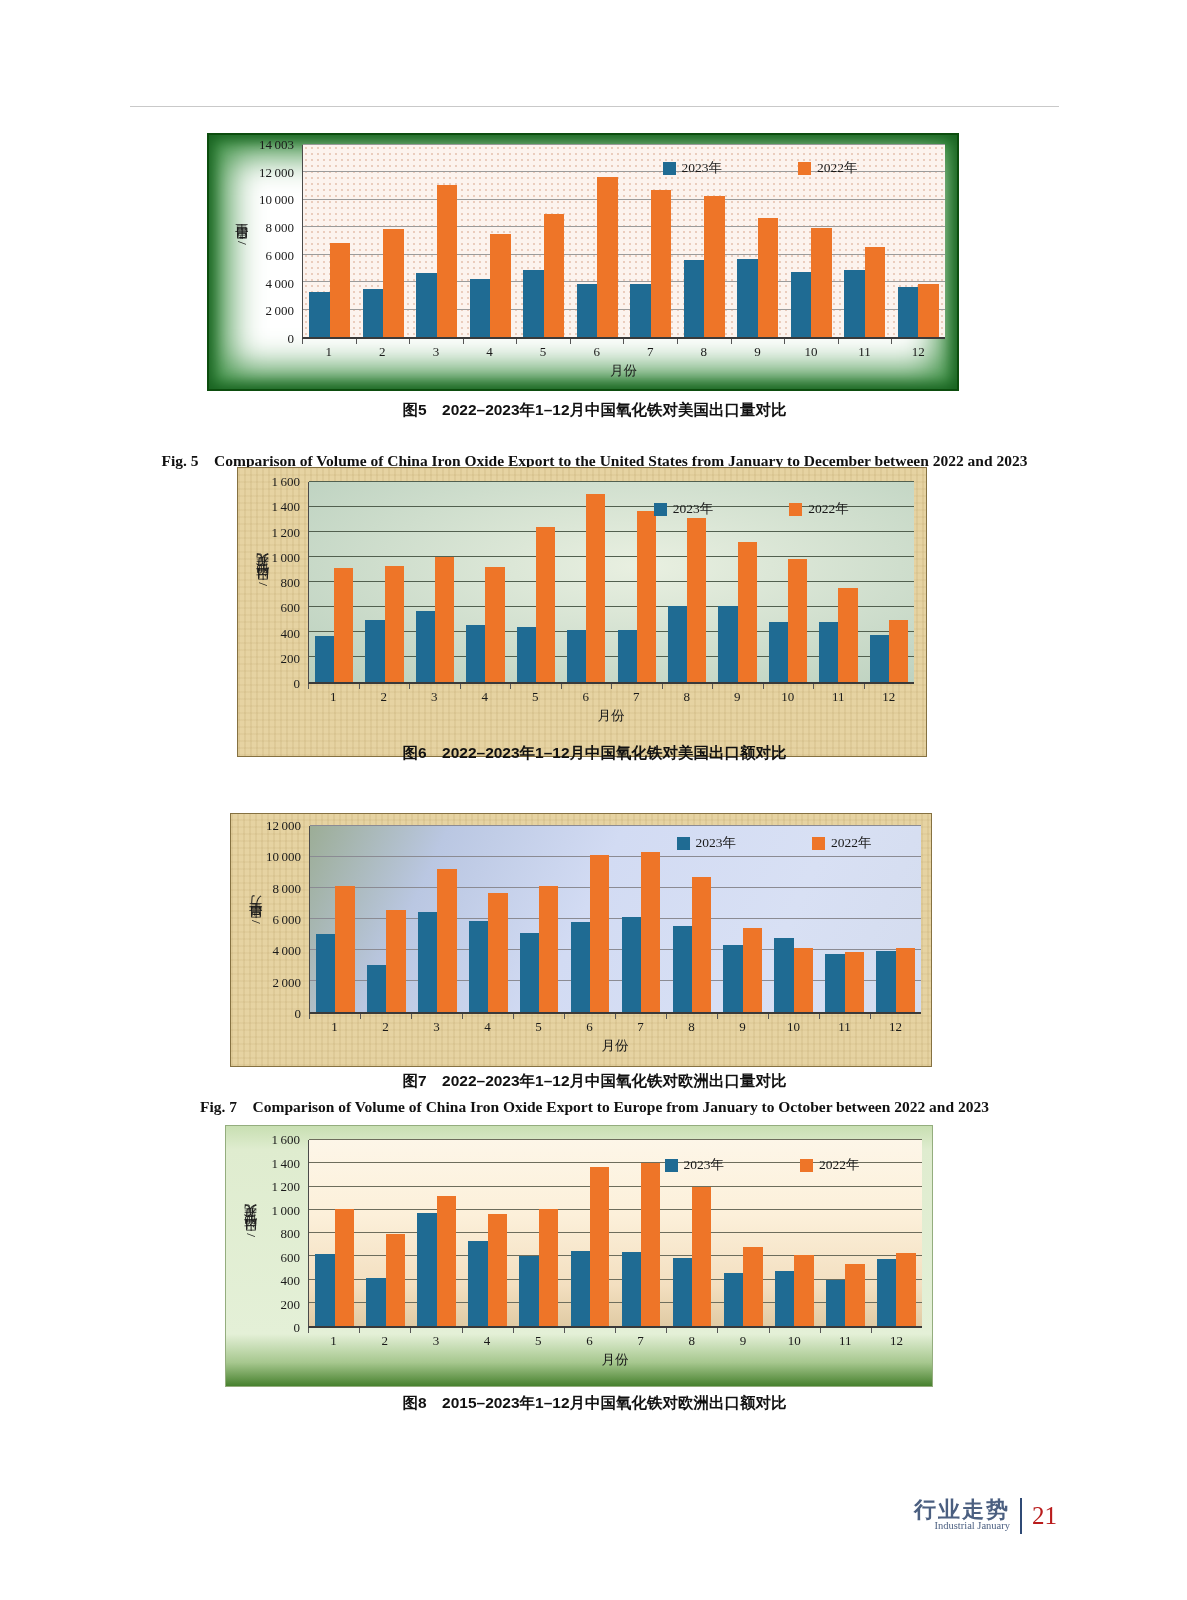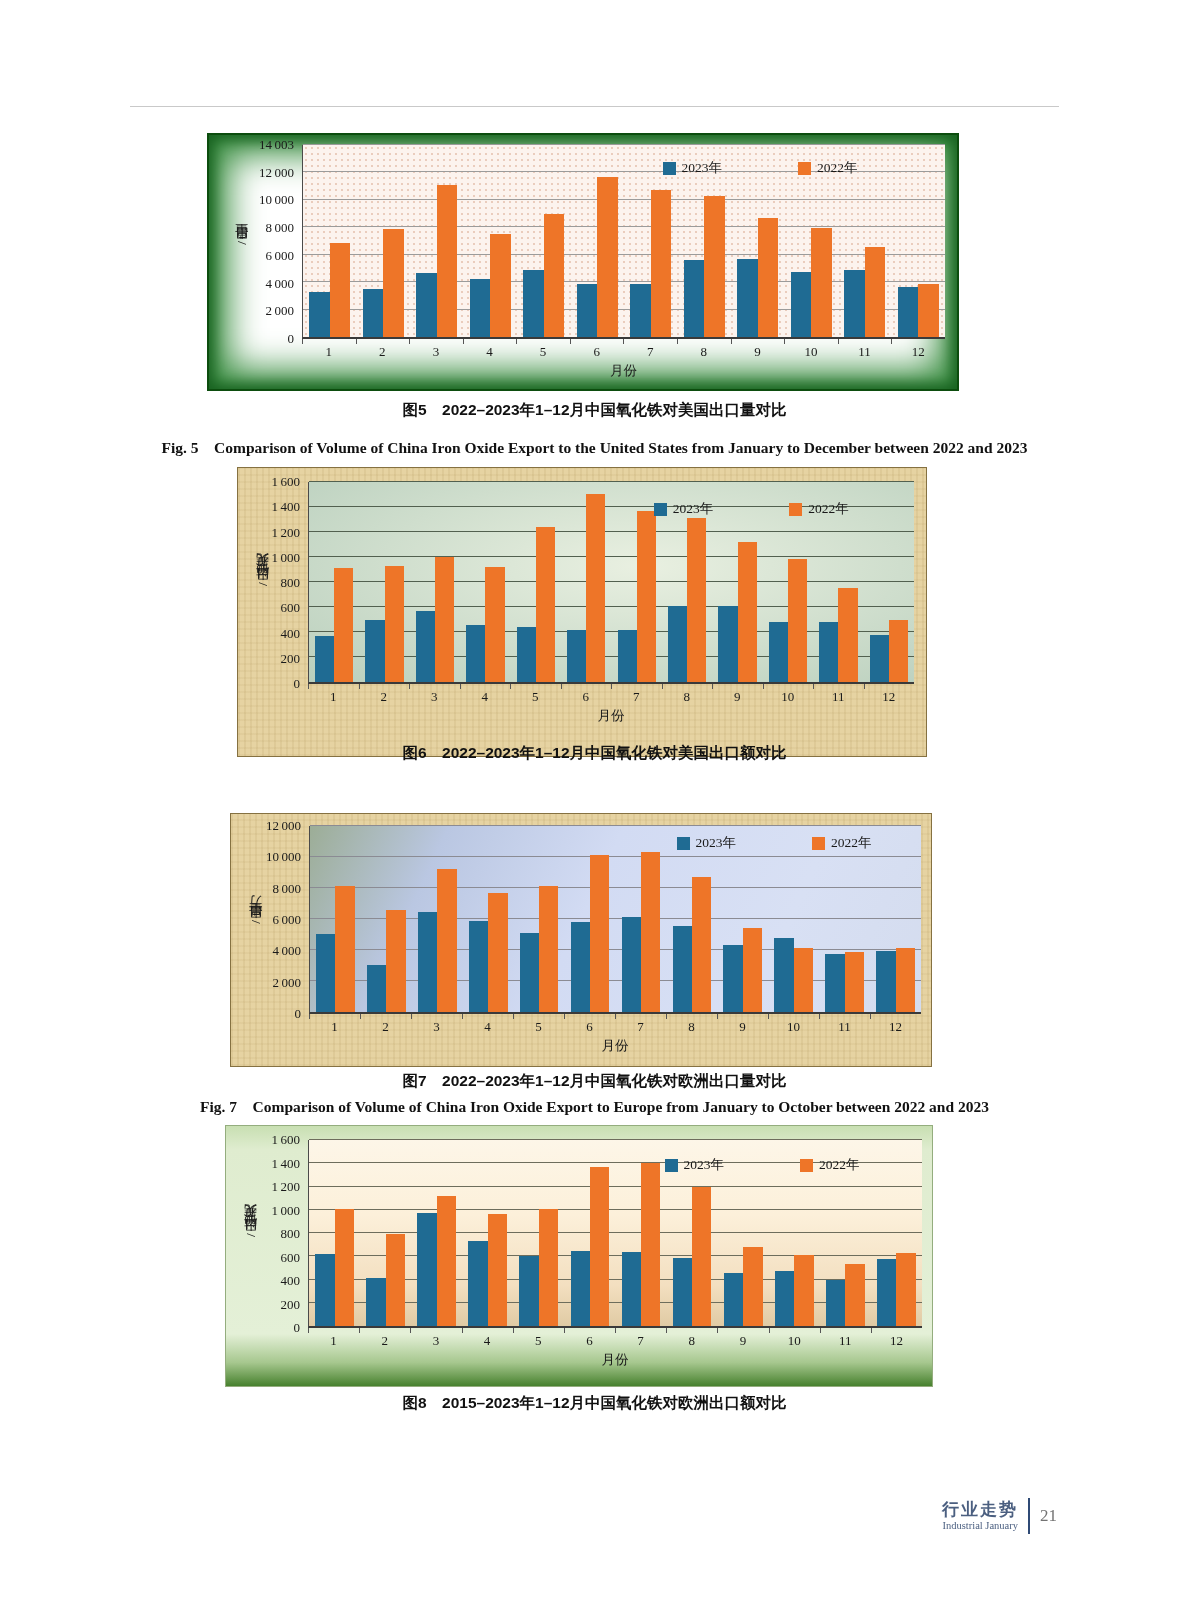--- a/index.html
+++ b/index.html
@@ -67,33 +67,33 @@
 
   .c1{--pl:95px;--pt:12px;--pr:14px;--pb:52px;}
   .c2{--pl:70px;--pt:14px;--pr:12px;--pb:72px;}
   .c3{--pl:78px;--pt:12px;--pr:10px;--pb:52px;}
   .c4{--pl:82px;--pt:14px;--pr:10px;--pb:58px;}
 
   
   .cap{position:absolute;left:130px;right:128px;text-align:center;font-weight:bold;}
   .cap-cn{font-family:"Liberation Sans","DejaVu Sans",sans-serif;font-size:15.5px;color:#111;}
   .cap-en{font-family:"Liberation Serif","DejaVu Serif",serif;font-size:15.5px;color:#111;line-height:23px;}
-  #cap5cn{top:400px;} #cap5en{top:436px;}
+  #cap5cn{top:400px;} #cap5en{top:449px;}
   #cap6cn{top:743px;} #cap6en{top:767px;}
   #cap7cn{top:1071px;} #cap7en{top:1095px;}
   #cap8cn{top:1393px;} #cap8en{top:1417px;}
 
   
   .footer{position:absolute;top:1498px;right:130px;display:flex;align-items:center;gap:10px;}
   .footer-txt{text-align:right;color:#4b5f80;}
   .footer-cn{font-family:"Liberation Sans","DejaVu Sans",sans-serif;font-weight:bold;
-             font-size:17px;letter-spacing:2px;line-height:19px;margin-left:15px;}
+             font-size:22px;letter-spacing:2px;line-height:19px;margin-left:15px;}
   .footer-en{font-size:10.5px;line-height:13px;}
   .footer-bar{width:2px;height:36px;background:#2f4a75;}
-  .footer-page{font-size:17px;color:#737373;}
+  .footer-page{font-size:25px;color:#b91c1c;}
 </style>
 </head>
 <body>
 
 <div id="page">
 
   <div class="hdr-rule"></div>
 
   <section class="chart c1">
     <div class="ytitle" style="left: 26px; top: 109px;">出口量/t</div>

